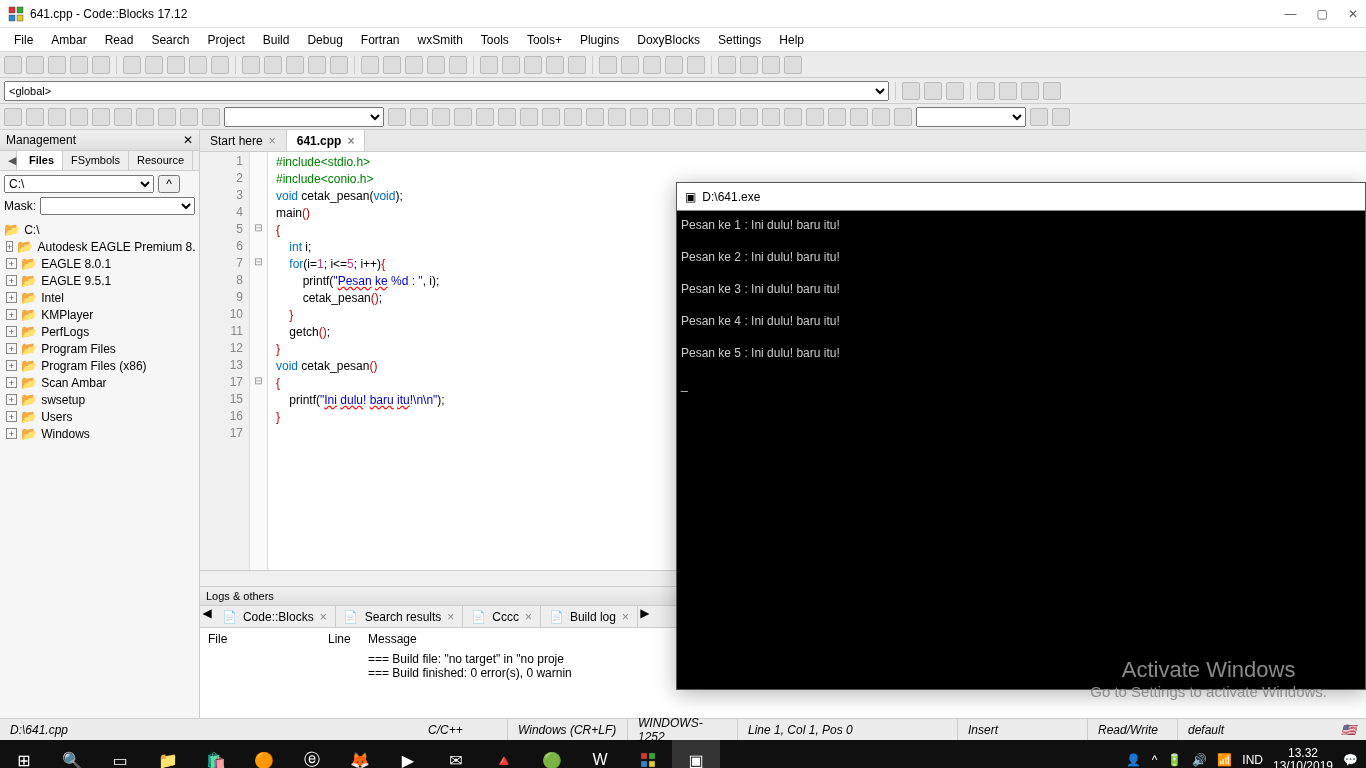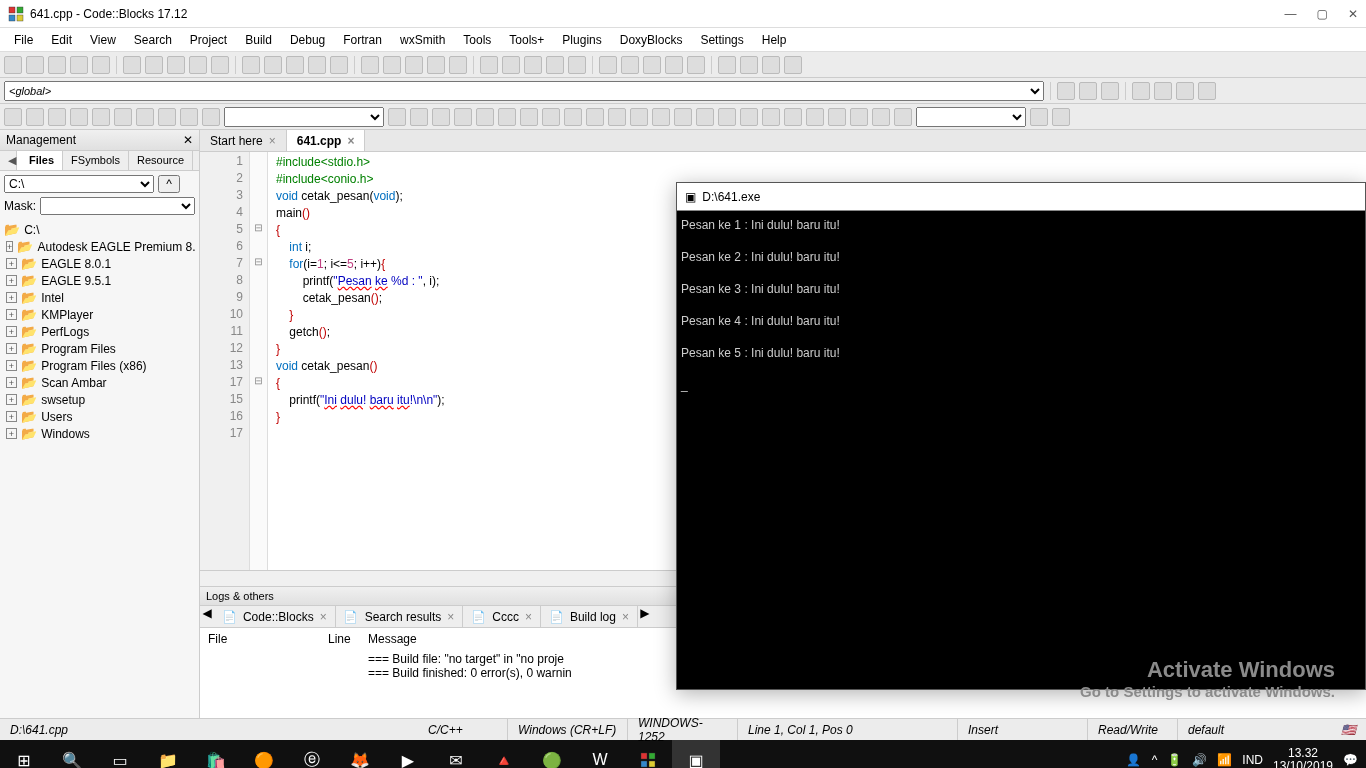--- a/index.html
+++ b/index.html
@@ -56,21 +56,21 @@
 .logs-body .col { padding-right:20px; }
 .statusbar { height:22px; background:#ececec; border-top:1px solid #ccc; display:flex; align-items:center; font-size:11px; }
 .statusbar span { padding:0 10px; border-right:1px solid #ccc; height:100%; display:flex; align-items:center;font-style:italic; }
 .statusbar .path { width:418px; border:none; }
 .taskbar { height:40px; background:#101010; display:flex; align-items:center; color:#fff; }
 .taskbar .tb-item { width:48px; height:40px; display:flex; align-items:center; justify-content:center; font-size:16px; }
 .taskbar .right { margin-left:auto; display:flex; align-items:center; gap:10px; padding-right:8px; font-size:11px; }
 .console { position:absolute; left:676px; top:182px; width:690px; height:508px; background:#000; color:#ccc; font-family:Consolas,monospace; font-size:13px; border:1px solid #555; box-shadow:0 4px 20px rgba(0,0,0,0.3); }
 .console-title { height:28px; background:#fff; color:#000; display:flex; align-items:center; padding:0 8px; gap:6px; font-family:"Segoe UI"; font-size:12px; border-bottom:1px solid #888; }
 .console-body { padding:6px 4px; white-space:pre; line-height:16px; }
-.watermark { position:absolute; right:31px; bottom:68px; color:#888; text-align:right; pointer-events:none;font-weight:bold; }
+.watermark { position:absolute; right:39px; bottom:68px; color:#888; text-align:center; pointer-events:none; }
 .watermark .big { font-size:22px; color:#8a8a8a; }
 .watermark .small { font-size:15px; color:#8a8a8a; }
 svg.cb-logo rect { stroke:#333; stroke-width:0.4; }
 </style>
 </head>
 <body>
 
 <div class="titlebar">
   <span class="icon">
     <svg class="cb-logo" viewBox="0 0 16 16" width="16" height="16">
@@ -83,22 +83,22 @@
   <span class="title">641.cpp - Code::Blocks 17.12</span>
   <div class="winbtns">
     <span>—</span>
     <span>▢</span>
     <span>✕</span>
   </div>
 </div>
 
 <div class="menubar" id="menubar">
     <span>File</span>
-    <span>Edit</span>
-    <span>View</span>
+    <span>Ambar</span>
+    <span>Read</span>
     <span>Search</span>
     <span>Project</span>
     <span>Build</span>
     <span>Debug</span>
     <span>Fortran</span>
     <span>wxSmith</span>
     <span>Tools</span>
     <span>Tools+</span>
     <span>Plugins</span>
     <span>DoxyBlocks</span>
@@ -142,21 +142,21 @@
     <div class="tb"></div>
     <div class="tb"></div>
     <div class="tb"></div>
     <div class="sep"></div>
     <div class="tb"></div>
     <div class="tb"></div>
     <div class="tb"></div>
     <div class="tb"></div>
   </div>
 <div class="toolbar">
-  <select style="width:1040px;font-style:italic;"><option>&lt;global&gt;</option></select>
+  <select style="width:885px;"><option>&lt;global&gt;</option></select>
   <div class="sep"></div>
   <div class="tb"></div>
   <div class="tb"></div>
   <div class="tb"></div>
   <div class="sep"></div>
   <div class="tb"></div>
   <div class="tb"></div>
   <div class="tb"></div>
   <div class="tb"></div>
 </div>

